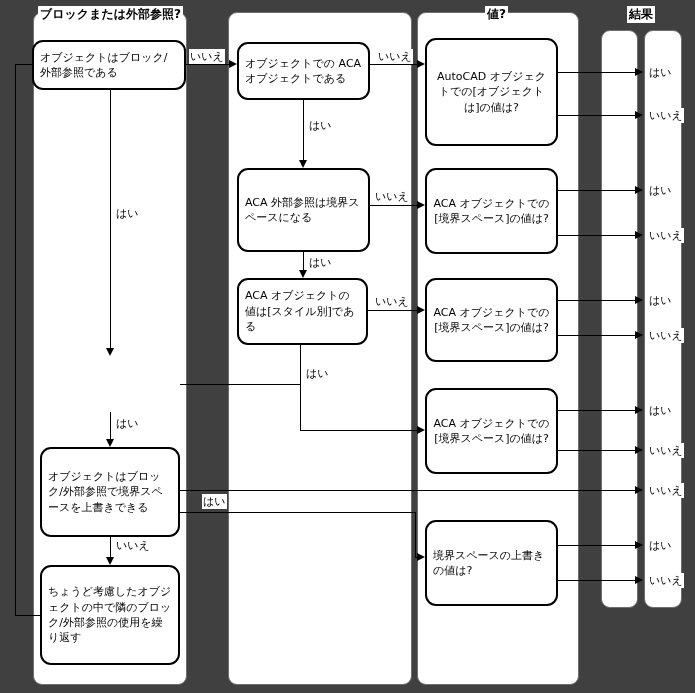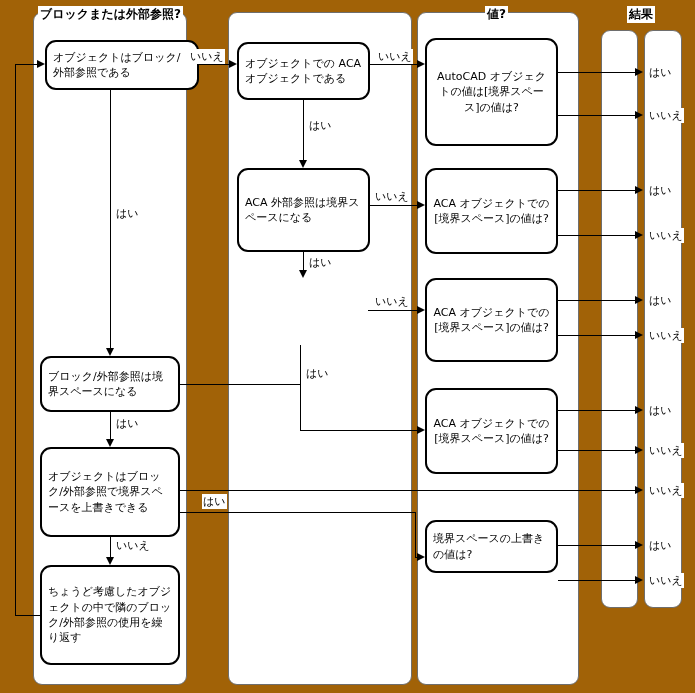--- a/index.html
+++ b/index.html
@@ -1,18 +1,18 @@
 <!DOCTYPE html>
 <html><head>
 <meta charset="utf-8">
 <style>
   *{margin:0;padding:0;box-sizing:border-box}
   html,body{background:#fff}
   body{font-family:"DejaVu Sans","Liberation Sans",sans-serif;color:#000}
-  #canvas{position:relative;width:695px;height:693px;background:#a16207;overflow:hidden}
+  #canvas{position:relative;width:695px;height:693px;background:#404040;overflow:hidden}
   .col{position:absolute;border:1px solid #6e6e6e;border-radius:9px;background:#fff;z-index:1}
   .hdr{position:absolute;z-index:6;background:#fff;padding:0 2px;font-weight:bold;font-size:12px;white-space:nowrap}
   .node{position:absolute;border:2px solid #000;border-radius:11px;background:#fff;z-index:3;
         display:flex;align-items:center;padding:3px 6px;font-size:11px;line-height:1.4;word-break:break-all}
   .node>span{width:100%}
   .node.center>span{text-align:center}
   .hl{position:absolute;height:1px;background:#000;z-index:2}
   .vl{position:absolute;width:1px;background:#000;z-index:2}
   .ar{position:absolute;width:0;height:0;border-top:4px solid transparent;border-bottom:4px solid transparent;border-left:8px solid #000;z-index:2}
   .ad{position:absolute;width:0;height:0;border-left:4px solid transparent;border-right:4px solid transparent;border-top:8px solid #000;z-index:2}
@@ -26,53 +26,53 @@
   <div class="col" style="left:33px;top:12px;width:154px;height:673px"></div>
   <div class="col" style="left:228px;top:12px;width:184px;height:673px"></div>
   <div class="col" style="left:417px;top:12px;width:162px;height:673px"></div>
   <div class="col" style="left:601px;top:30px;width:37px;height:578px"></div>
   <div class="col" style="left:644px;top:30px;width:38px;height:578px"></div>
 
   <div class="hdr" style="left:38px;top:6px">ブロックまたは外部参照?</div>
   <div class="hdr" style="left:485px;top:6px">値?</div>
   <div class="hdr" style="left:627px;top:6px">結果</div>
 
-  <div class="node" style="left:45px;top:40px;width:154px;height:50px">
+  <div class="node" style="left:32px;top:40px;width:154px;height:50px">
       <span>オブジェクトはブロック/外部参照である</span>
-    </div>
-  <div class="node" style="left:40px;top:356px;width:140px;height:56px">
-      <span>ブロック/外部参照は境界スペースになる</span>
     </div>
   <div class="node" style="left:40px;top:565px;width:140px;height:100px">
       <span>ちょうど考慮したオブジェクトの中で隣のブロック/外部参照の使用を繰り返す</span>
     </div>
   <div class="node" style="left:40px;top:447px;width:140px;height:90px">
       <span>オブジェクトはブロック/外部参照で境界スペースを上書きできる</span>
     </div>
 
   <div class="node" style="left:237px;top:42px;width:133px;height:58px">
       <span>オブジェクトでの ACA オブジェクトである</span>
     </div>
   <div class="node" style="left:237px;top:168px;width:133px;height:84px">
       <span>ACA 外部参照は境界スペースになる</span>
     </div>
+  <div class="node" style="left:237px;top:278px;width:131px;height:67px">
+      <span>ACA オブジェクトの値は[スタイル別]である</span>
+    </div>
 
   <div class="node center" style="left:425px;top:38px;width:133px;height:108px">
-      <span>AutoCAD オブジェクトの値は[境界スペース]の値は?</span>
+      <span>AutoCAD オブジェクトでの[オブジェクトは]の値は?</span>
     </div>
   <div class="node center" style="left:425px;top:168px;width:133px;height:86px">
       <span>ACA オブジェクトでの[境界スペース]の値は?</span>
     </div>
   <div class="node center" style="left:425px;top:278px;width:133px;height:84px">
       <span>ACA オブジェクトでの[境界スペース]の値は?</span>
     </div>
   <div class="node center" style="left:425px;top:388px;width:133px;height:86px">
       <span>ACA オブジェクトでの[境界スペース]の値は?</span>
     </div>
-  <div class="node" style="left:425px;top:520px;width:133px;height:53px">
+  <div class="node" style="left:425px;top:520px;width:133px;height:86px">
       <span>境界スペースの上書きの値は?</span>
     </div>
 
   <div class="vl" style="left:303px;top:100px;height:61px"></div>
   <div class="vl" style="left:303px;top:252px;height:20px"></div>
   <div class="vl" style="left:300px;top:345px;height:86px"></div>
   <div class="vl" style="left:110px;top:90px;height:259px"></div>
   <div class="vl" style="left:110px;top:412px;height:28px"></div>
   <div class="vl" style="left:110px;top:537px;height:21px"></div>
   <div class="vl" style="left:15px;top:64px;height:551px"></div>

